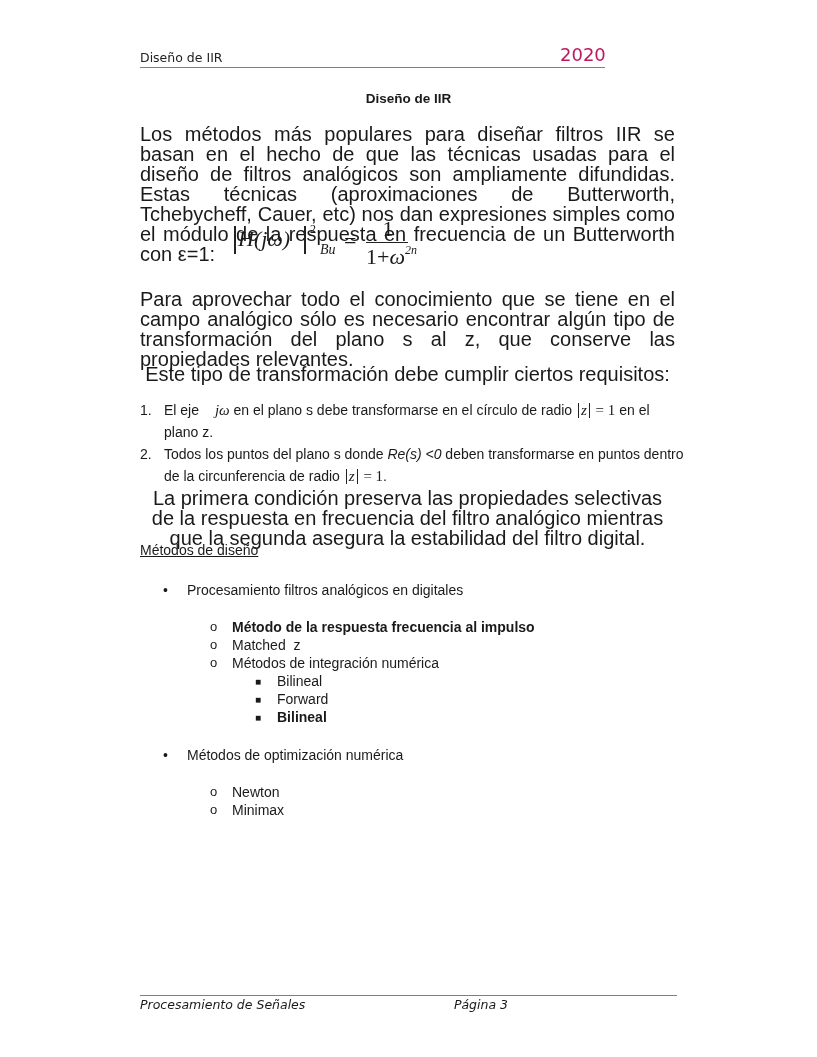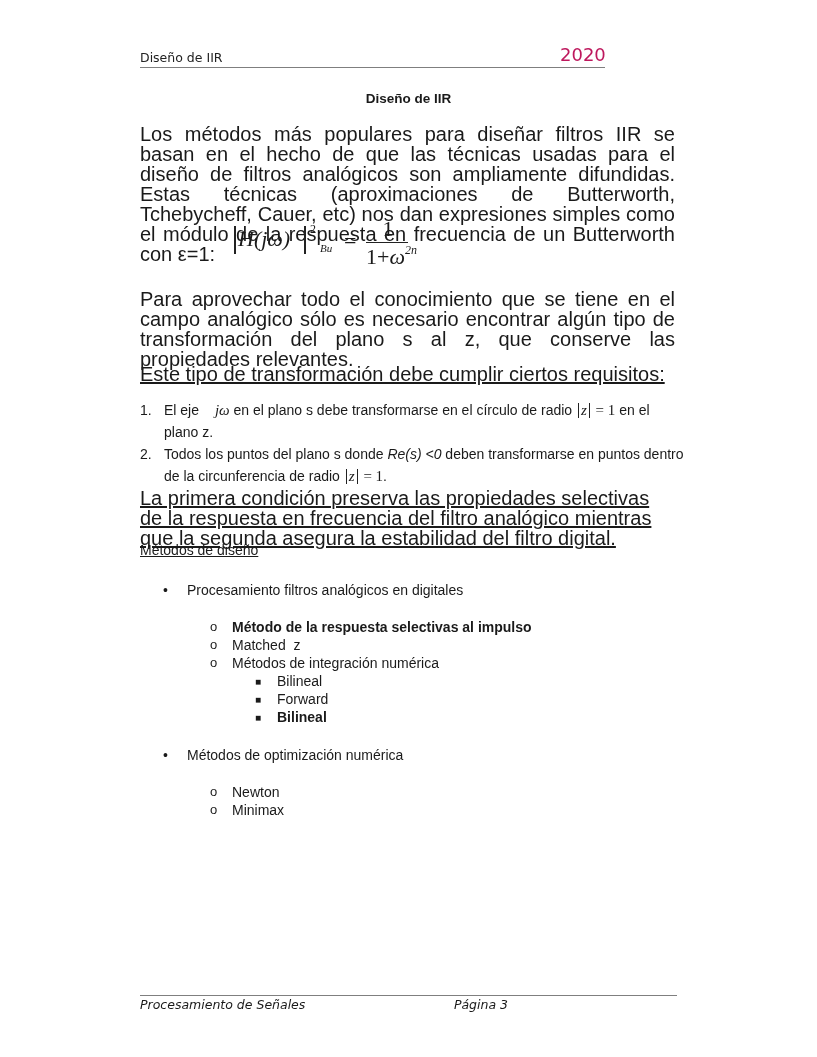--- a/index.html
+++ b/index.html
@@ -10,34 +10,34 @@
     .hdr-title { position: absolute; left: 140px; top: 50px; font-family: "DejaVu Sans", sans-serif; font-size: 12.5px; color: #222; }
     .hdr-year { position: absolute; left: 560px; top: 44px; font-family: "DejaVu Sans", sans-serif; font-size: 18px; color: #be185d; }
     .hdr-rule { position: absolute; left: 140px; top: 67px; width: 465px; height: 0; border-top: 1.5px solid #7f7f7f; }
     .logo { position: absolute; left: 617px; top: 40px; width: 94px; height: 46px; }
     .logo-top { position: absolute; left: 2px; top: 0; width: 92px; font-family: "DejaVu Sans", sans-serif; font-size: 6px; letter-spacing: 6.2px; color: #6a6a6a; white-space: nowrap; }
     .logo-main { position: absolute; left: 0; top: 4px; font-family: "Liberation Serif", serif; font-size: 44px; line-height: 44px; color: #6a6a6a; letter-spacing: -1px; transform: scaleX(0.86); transform-origin: left top; }
 
     
     .doc-title { position: absolute; left: 0; width: 817px; top: 91px; text-align: center; font-family: "Liberation Sans", sans-serif; font-weight: bold; font-size: 13.5px; }
     .para { position: absolute; left: 140px; width: 535px; font-family: "Liberation Sans", sans-serif; font-size: 20px; line-height: 20px; text-align: justify; }
-    .para.left { text-align: left; text-decoration: underline; }
+    .para.left { text-align: center; }
     .p1 { top: 124px; }
     .p2 { top: 289px; }
     .p3 { top: 364px; }
     .p4 { top: 488px; }
 
     
     .formula { position: absolute; left: 228px; top: 218px; width: 200px; height: 56px; font-family: "Liberation Serif", serif; font-style: italic; }
     .f-bar-l, .f-bar-r { position: absolute; width: 1.5px; background: #222; top: 8px; height: 28px; }
     .f-bar-l { left: 6px; }
     .f-bar-r { left: 76px; }
     .f-lhs { position: absolute; left: 10px; top: 8px; font-size: 22px; }
     .f-sup2 { position: absolute; left: 82px; top: 4px; font-size: 12px; font-style: normal; }
-    .f-sub { position: absolute; left: 92px; top: 24px; font-size: 11px; }
+    .f-sub { position: absolute; left: 92px; top: 24px; font-size: 14px; }
     .f-eq { position: absolute; left: 116px; top: 10px; font-size: 22px; font-style: normal; }
     .f-num { position: absolute; left: 140px; top: -2px; width: 40px; text-align: center; font-size: 22px; font-style: normal; }
     .f-line { position: absolute; left: 138px; top: 24px; width: 42px; border-top: 1.3px solid #222; }
     .f-den { position: absolute; left: 138px; top: 26px; font-size: 22px; white-space: nowrap; }
     .f-den .n { font-style: normal; }
     .f-den sup { font-size: 12px; position: relative; top: -2px; }
 
     
     .num-list { position: absolute; left: 140px; top: 399px; width: 545px; font-family: "Liberation Sans", sans-serif; font-size: 14px; line-height: 22px; }
     .num-item { position: relative; padding-left: 24px; }
@@ -107,21 +107,21 @@
   <div class="para p4 left">La primera condición preserva las propiedades selectivas de la respuesta en frecuencia del filtro analógico mientras que la segunda asegura la estabilidad del filtro digital.</div>
 
   <div class="section-heading">Métodos de diseño</div>
 
   <div class="bl lvl1" style="left:187px; top:581px;">
     <span class="mark">•</span>
     <span>Procesamiento filtros analógicos en digitales</span>
   </div>
   <div class="bl lvl2 bold" style="left:232px; top:618px;">
     <span class="mark" style="font-weight:normal">o</span>
-    <span>Método de la respuesta selectivas al impulso</span>
+    <span>Método de la respuesta frecuencia al impulso</span>
   </div>
   <div class="bl lvl2" style="left:232px; top:636px;">
     <span class="mark">o</span>
     <span style="white-space:pre">Matched  z</span>
   </div>
   <div class="bl lvl2" style="left:232px; top:654px;">
     <span class="mark">o</span>
     <span>Métodos de integración numérica</span>
   </div>
   <div class="bl lvl3" style="left:277px; top:672px;">

